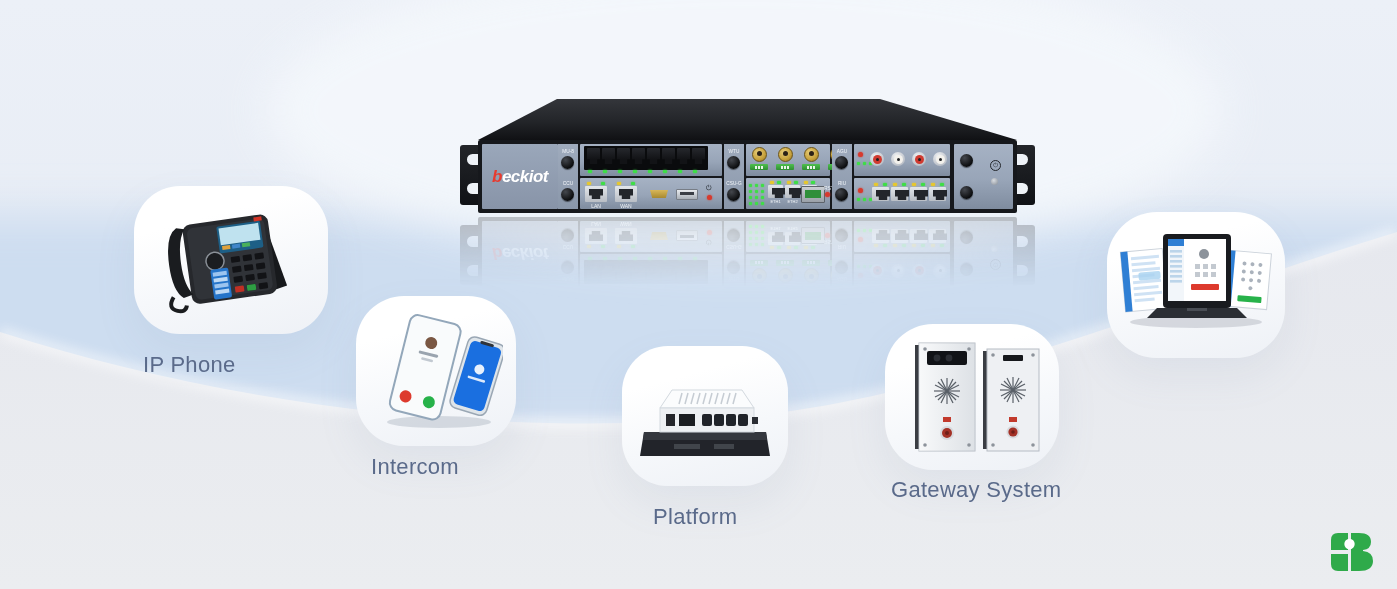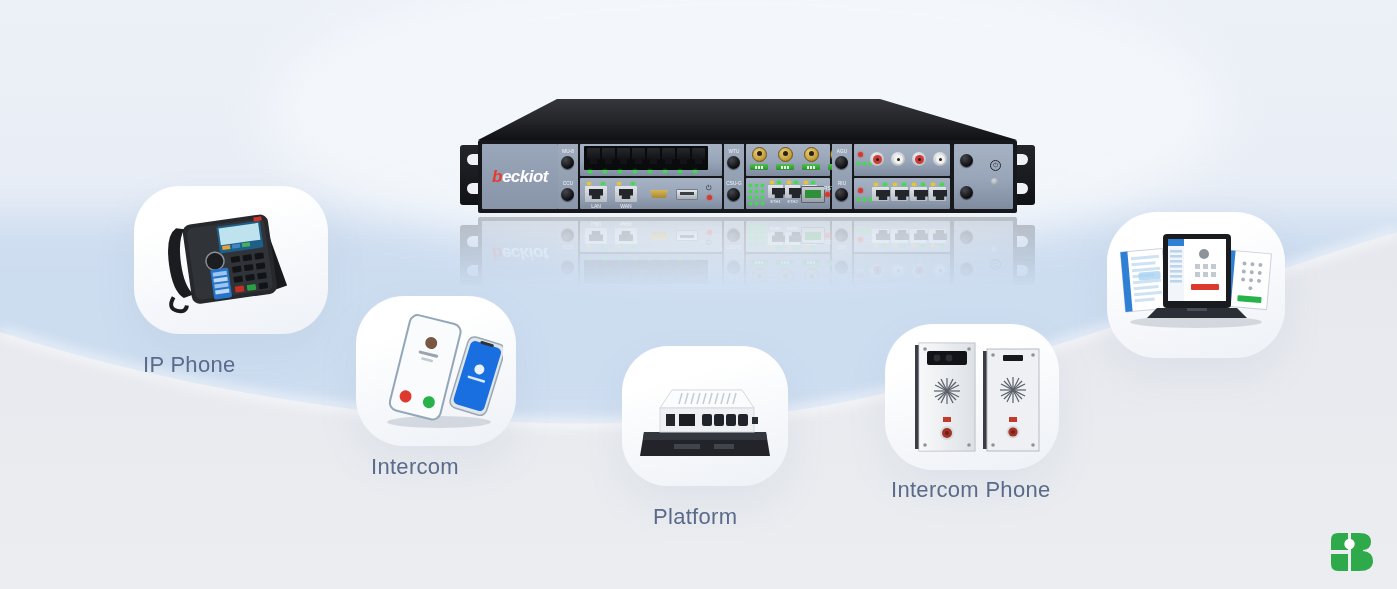--- a/index.html
+++ b/index.html
@@ -785,21 +785,21 @@
           <circle cx="48" cy="95" r="1.8" fill="#6e1f18"></circle>
       </g>
       <defs>
           <linearGradient id="icg" x1="0" y1="0" x2="1" y2="0">
             <stop offset="0" stop-color="#ffffff"></stop>
             <stop offset="1" stop-color="#c9cfd6"></stop>
           </linearGradient>
         </defs>
     </svg>
   </div>
-  <div class="cat-label" style="left:891px;top:477px">Intercom Phone</div>
+  <div class="cat-label" style="left:891px;top:477px">Gateway System</div>
 
   <div class="card" style="left:1107px;top:212px;width:178px;height:146px;border-radius:50px">
     <svg width="158" height="118" viewBox="0 0 158 118">
       <ellipse cx="79" cy="96" rx="66" ry="6" fill="#b9bec7" opacity=".55"></ellipse>
       <g transform="rotate(-5 30 55)">
         <rect x="6" y="24" width="42" height="60" fill="#ffffff" stroke="#ccd3db" stroke-width="1"></rect>
         <rect x="6" y="24" width="7" height="60" fill="#2f7fd4"></rect>
         <g fill="#cfe2f4">
           <rect x="16" y="30" width="28" height="3"></rect>
             <rect x="16" y="36" width="24" height="3"></rect>

